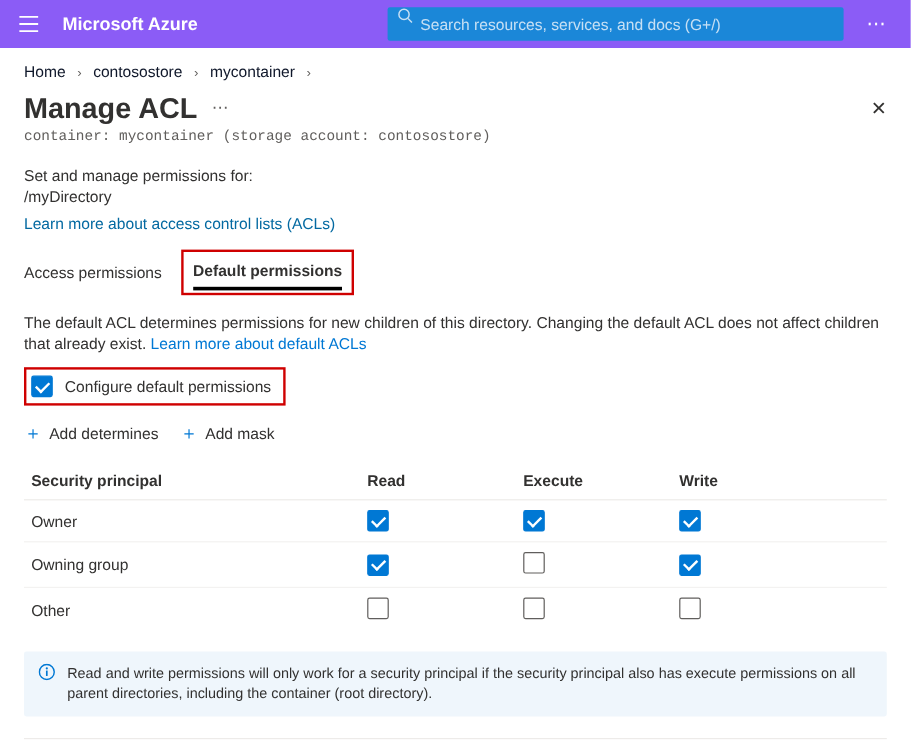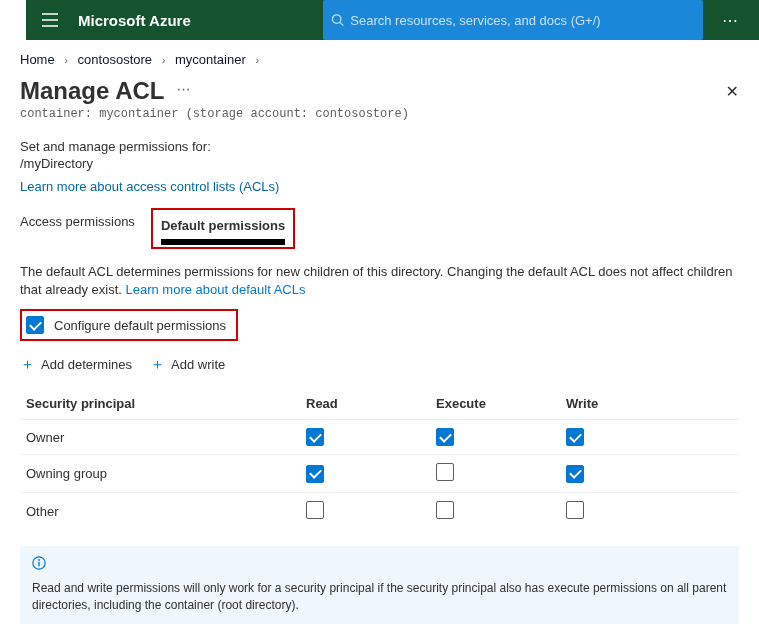--- a/index.html
+++ b/index.html
@@ -1,22 +1,22 @@
 <!DOCTYPE html>
 <html><head>
 <meta charset="utf-8">
 <style>
   * { box-sizing: border-box; margin: 0; padding: 0; }
   body { font-family: "Segoe UI", Arial, sans-serif; font-size: 13px; color: #323130; background: #fff; width: 759px; }
   
   
-  .topbar { background: #14532d; color: #fff; height: 40px; display: flex; align-items: center; padding: 0 8px; margin-left: 26px; }
+  .topbar { background: #8b5cf6; color: #fff; height: 40px; display: flex; align-items: center; padding: 0 8px; }
   .hamburger { width: 32px; height: 32px; display: flex; align-items: center; justify-content: center; cursor: pointer; }
   .brand { font-weight: 600; font-size: 15px; margin-left: 12px; }
-  .searchbox { flex: 1; max-width: 380px; margin-left: auto; background: #1b87d8; border-radius: 2px; height: 40px; display: flex; align-items: center; padding: 0 8px; color: #c7e0f4; }
+  .searchbox { flex: 1; max-width: 380px; margin-left: auto; background: #1b87d8; border-radius: 2px; height: 28px; display: flex; padding: 0 8px; color: #c7e0f4; }
   .searchbox input { background: transparent; border: none; outline: none; color: #fff; margin-left: 6px; font-size: 13px; width: 100%; }
   .searchbox input::placeholder { color: #c7e0f4; }
   .more-dots { width: 40px; display: flex; align-items: center; justify-content: center; margin-left: 8px; cursor: pointer; font-size: 16px; letter-spacing: 2px; }
   
   
   .content { padding: 12px 20px 20px 20px; }
   
   
   .breadcrumb { font-size: 13px; margin-bottom: 10px; color: #605e5c; }
   .breadcrumb a { color: #0f172a; text-decoration: none; cursor: pointer; }
@@ -27,23 +27,23 @@
   .pagetitle { font-size: 24px; font-weight: 600; margin-right: 12px; }
   .title-dots { color: #605e5c; cursor: pointer; letter-spacing: 2px; font-size: 14px; padding-bottom: 4px; }
   .closex { margin-left: auto; font-size: 16px; cursor: pointer; color: #323130; font-weight: 400; }
   .subtitle { font-size: 12px; color: #605e5c; margin-top: 2px; margin-bottom: 18px; font-family: Liberation Mono, monospace; }
   
   .intro { font-size: 13px; margin-bottom: 2px; }
   .path { font-size: 13px; margin-bottom: 8px; }
   .learn { color: #0369a1; text-decoration: none; font-size: 13px; cursor: pointer; display: inline-block; margin-bottom: 14px; }
   
   
-  .tabs { display: flex; gap: 24px; margin-bottom: 14px; align-items: flex-start; }
+  .tabs { display: flex; gap: 24px; margin-bottom: 14px; align-items: center; }
   .tab { font-size: 13px; padding: 6px 0; cursor: pointer; color: #323130; }
-  .tab.active { font-weight: 600; border-bottom: 6px solid #000000; }
+  .tab.active { font-weight: 600; border-bottom: 3px solid #000000; }
   .tab-hl { border: 2px solid #cf0000; padding: 2px 8px; margin-left: -8px; }
   
   .desc { font-size: 13px; margin-bottom: 10px; line-height: 1.4; }
   .desc a { color: #0078d4; text-decoration: none; cursor: pointer; }
   
   
   .cfg-hl { border: 2px solid #cf0000; display: inline-flex; align-items: center; padding: 5px 10px 5px 4px; margin-bottom: 14px; }
   
   
   .addrow { display: flex; gap: 18px; margin-bottom: 14px; }
@@ -57,21 +57,21 @@
   .trow { border-bottom: 1px solid #f3f2f1; }
   .trow:last-child { border-bottom: none; }
   
   
   .cb { width: 18px; height: 18px; border: 1px solid #605e5c; border-radius: 2px; display: inline-flex; align-items: center; justify-content: center; cursor: pointer; background: #fff; }
   .cb.checked { background: #0078d4; border-color: #0078d4; }
   .cb.checked::after { content: ""; width: 5px; height: 9px; border: solid #fff; border-width: 0 2px 2px 0; transform: rotate(45deg); margin-top: -2px; }
   .cfg-cb { margin-right: 10px; }
   
   
-  .info { background: #eff6fc; padding: 10px 12px; display: flex; gap: 10px; font-size: 12px; color: #323130; margin-top: 16px; border-radius: 2px; line-height: 1.4; flex-direction: column; }
+  .info { background: #eff6fc; padding: 10px 12px; display: flex; gap: 10px; font-size: 12px; color: #323130; margin-top: 16px; border-radius: 2px; line-height: 1.4; }
   .info-icon { color: #0078d4; flex-shrink: 0; }
   
   hr.sep { border: none; border-top: 1px solid #edebe9; margin: 18px 0; }
   
   svg { display: block; }
 </style>
 </head>
 <body>
 
 <div class="topbar">
@@ -135,21 +135,21 @@
   </div>
 
   
   <div class="addrow">
     <div class="addbtn">
       <span class="plus">＋</span>
       <span>Add determines</span>
     </div>
     <div class="addbtn">
       <span class="plus">＋</span>
-      <span>Add write</span>
+      <span>Add mask</span>
     </div>
   </div>
 
   
   <div class="table">
     <div class="thead">
       <div>Security principal</div>
       <div>Read</div>
       <div>Execute</div>
       <div>Write</div>

